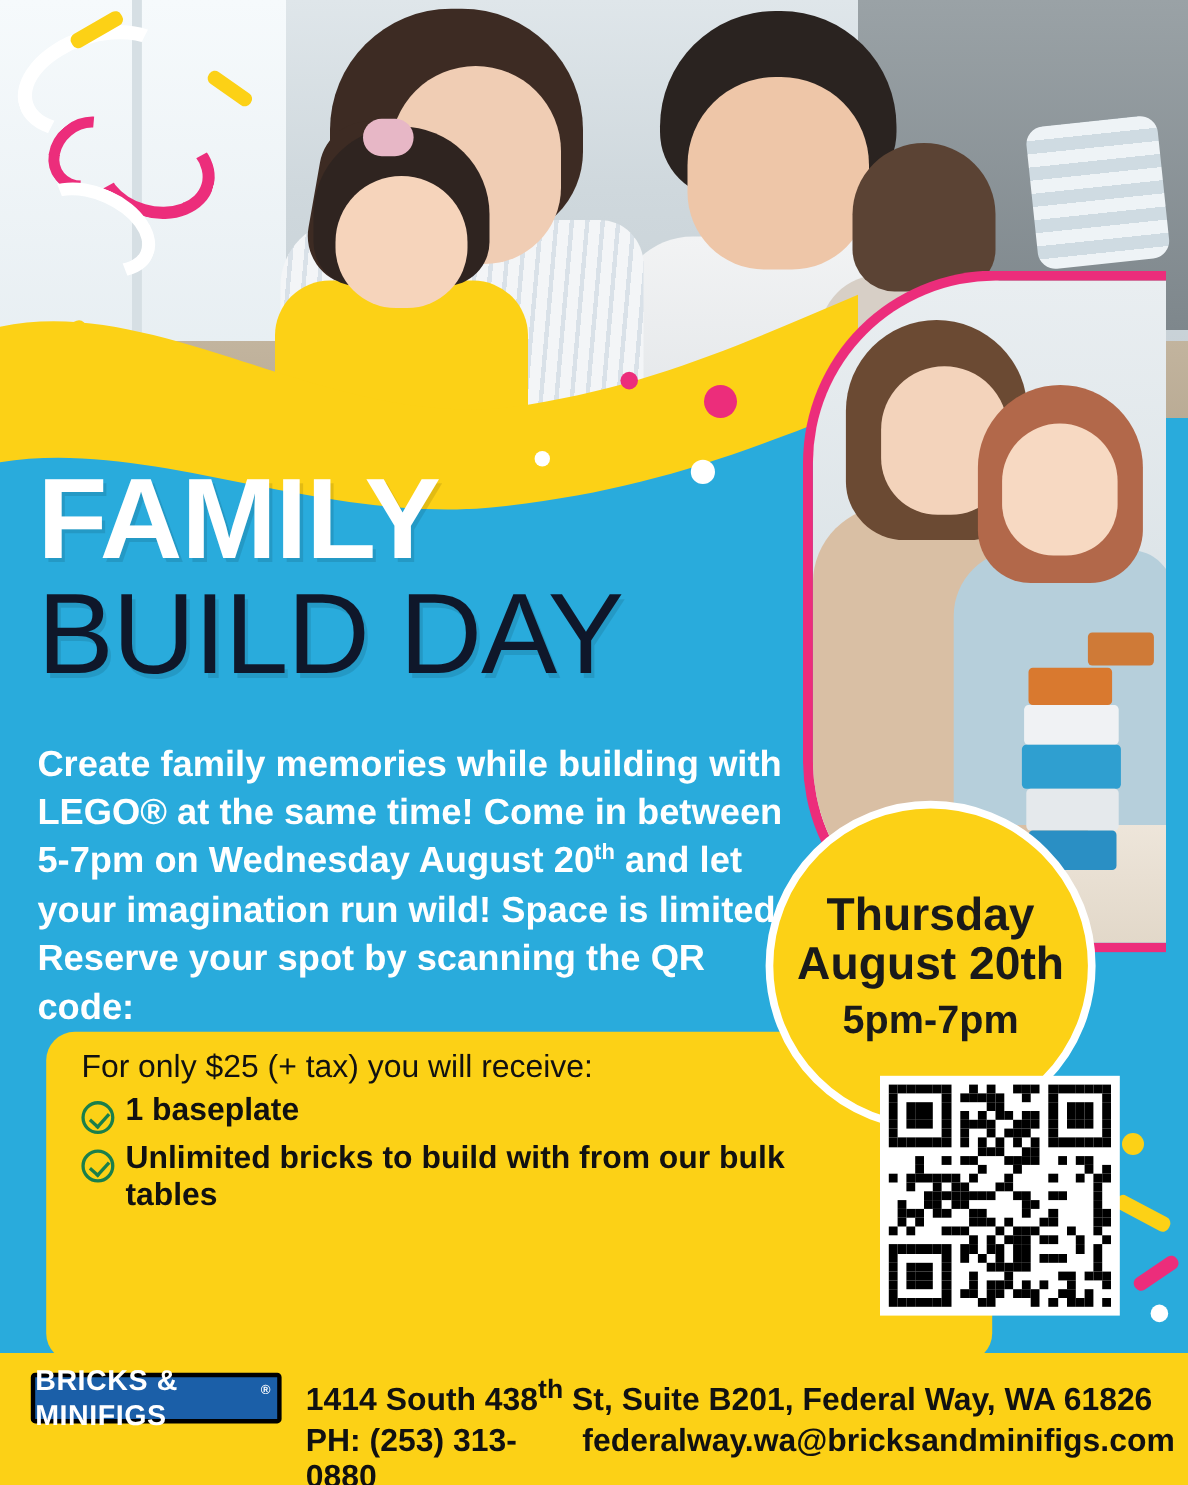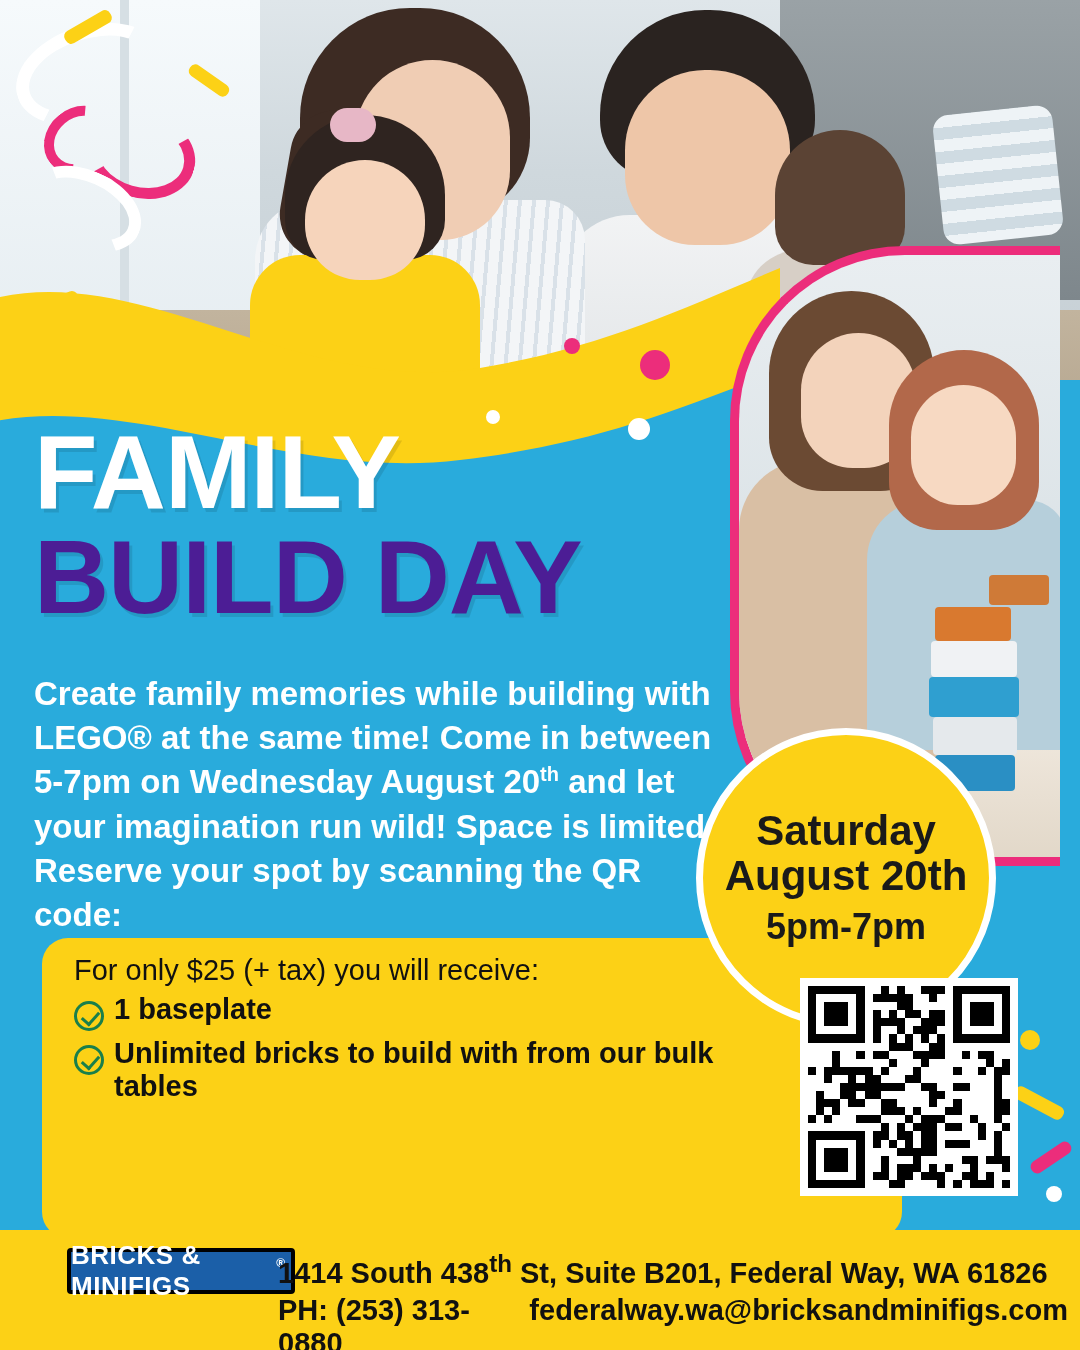--- a/index.html
+++ b/index.html
@@ -157,21 +157,21 @@
   
   .title-block {
     position: absolute; left: 34px; top: 420px; z-index: 6;
   }
   .title-1 {
     font-size: 104px; font-weight: 800; color: #ffffff;
     letter-spacing: -1px; line-height: 1.0;
     text-shadow: 3px 4px 0 rgba(0,0,0,0.10);
   }
   .title-2 {
-    font-size: 104px; font-weight: 700; color: #4c1d95;
+    font-size: 104px; font-weight: 400; color: #0f172a;
     letter-spacing: -1px; line-height: 1.02;
     text-shadow: 3px 4px 0 rgba(0,0,0,0.10);
   }
 
   
   .body-text {
     position: absolute; left: 34px; top: 672px; width: 690px; z-index: 6;
     color: #ffffff; font-size: 33px; font-weight: 700; line-height: 1.34;
   }
   .body-text sup { font-size: 20px; }
@@ -276,21 +276,21 @@
   .qr-grid i.on { background: #000; }
 
   
   .footer {
     position: absolute; left: 0; bottom: 0; width: 1080px; height: 120px;
     background: #FCD116; z-index: 10;
   }
   .logo-box {
     position: absolute; left: 28px; top: 18px; width: 228px; height: 46px;
     background: #1b5fa8; border: 4px solid #000; border-radius: 4px;
-    display: flex; align-items: center; justify-content: center; margin-left: 39px;
+    display: flex; align-items: center; justify-content: center;
   }
   .logo-text {
     color: #ffffff; font-size: 26px; font-weight: 800; letter-spacing: 0.5px;
     font-family: "Liberation Sans", sans-serif;
   }
   .logo-reg {
     position: absolute; right: 6px; top: 4px; font-size: 12px; color: #fff; font-weight: 700;
   }
   .logo-sub {
     position: absolute; left: 76px; top: 74px;
@@ -383,21 +383,21 @@
   <div class="title-block">
     <div class="title-1">FAMILY</div>
     <div class="title-2">BUILD DAY</div>
   </div>
 
   <div class="body-text">
     <span>Create family memories while building with LEGO® at the same time! Come in between 5-7pm on Wednesday August 20</span><sup>th</sup><span> and let your imagination run wild! Space is limited. Reserve your spot by scanning the QR code:</span>
   </div>
 
   <div class="date-circle">
-    <div class="date-line1">Saturday</div>
+    <div class="date-line1">Thursday</div>
     <div class="date-line2">August 20th</div>
     <div class="date-line3">5pm-7pm</div>
   </div>
 
   <div class="perks">
     <div class="perks-head">For only $25 (+ tax) you will receive:</div>
     <div class="perk-row">
       <span class="check"></span>
       <span>1 baseplate</span>
     </div>

